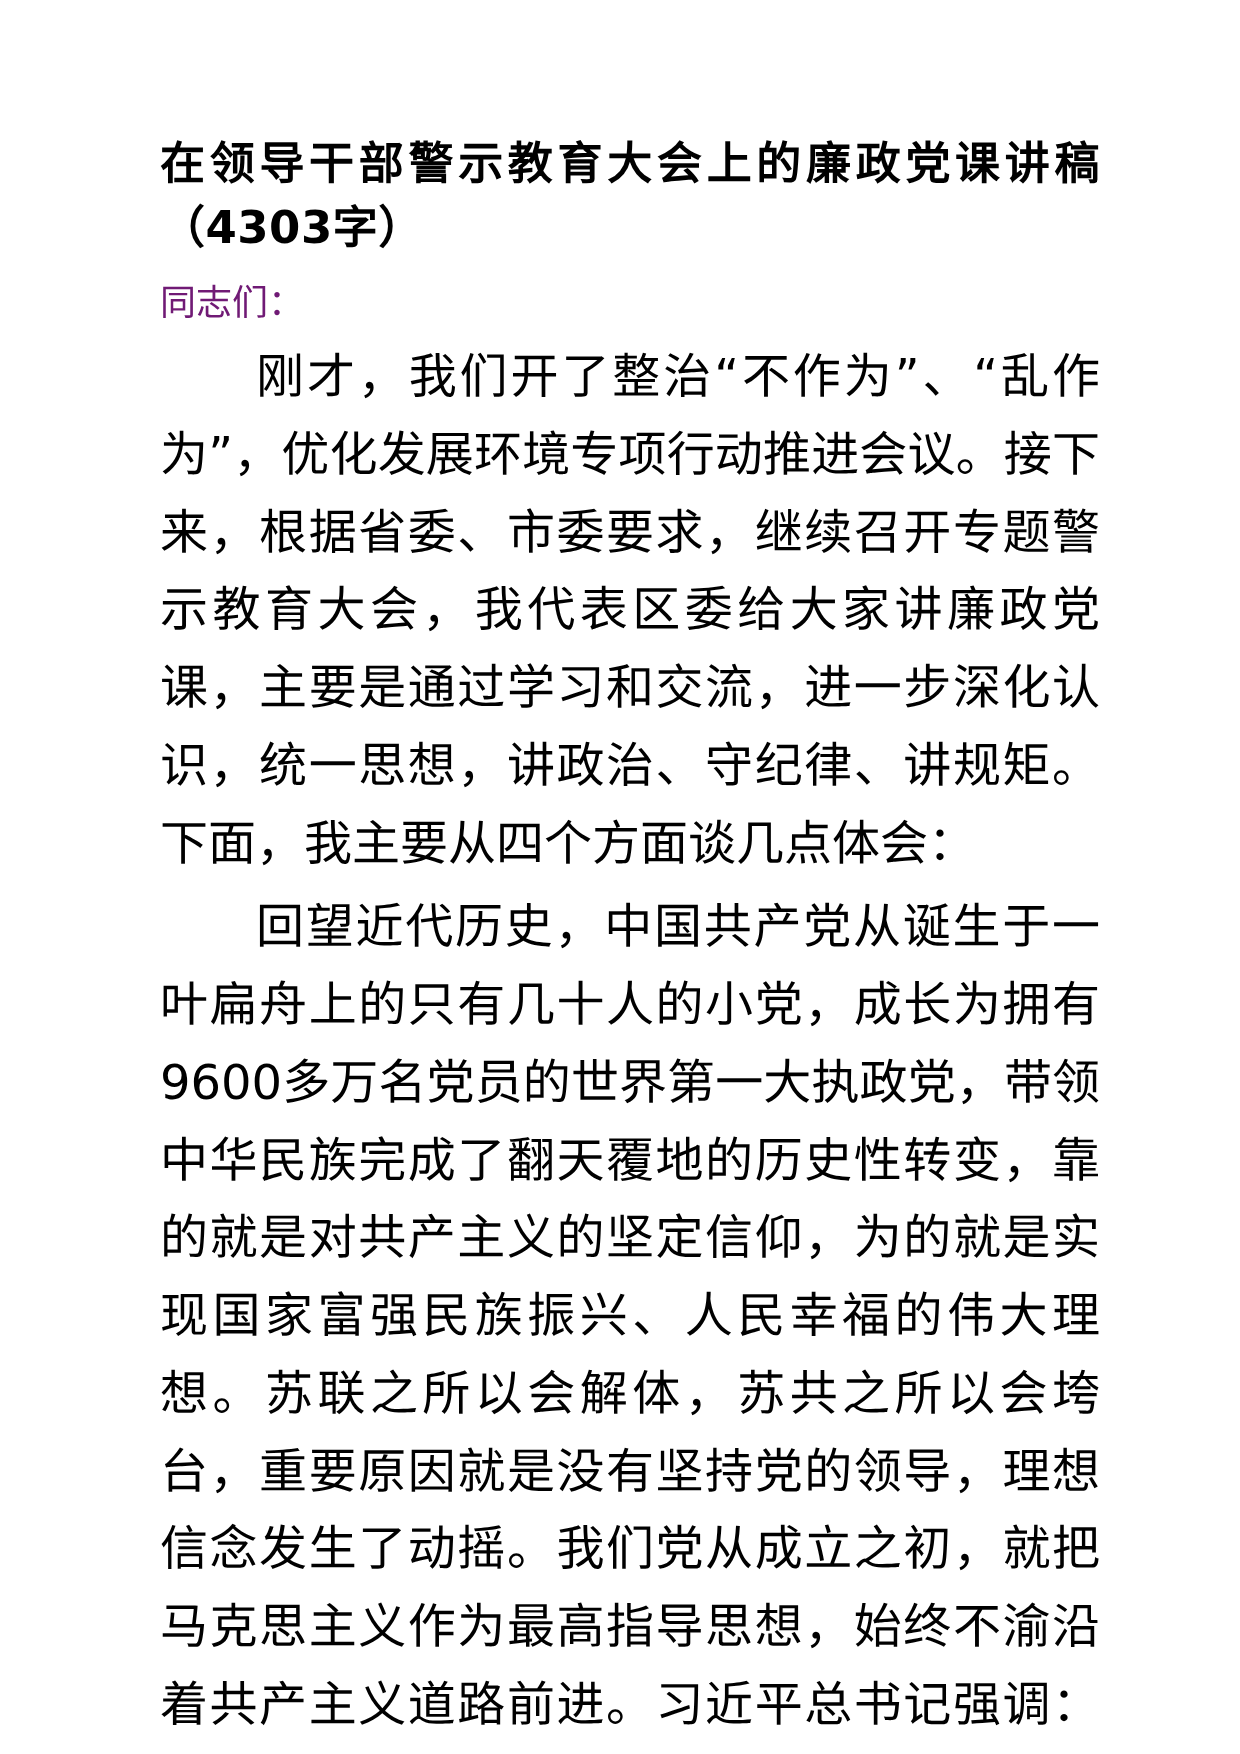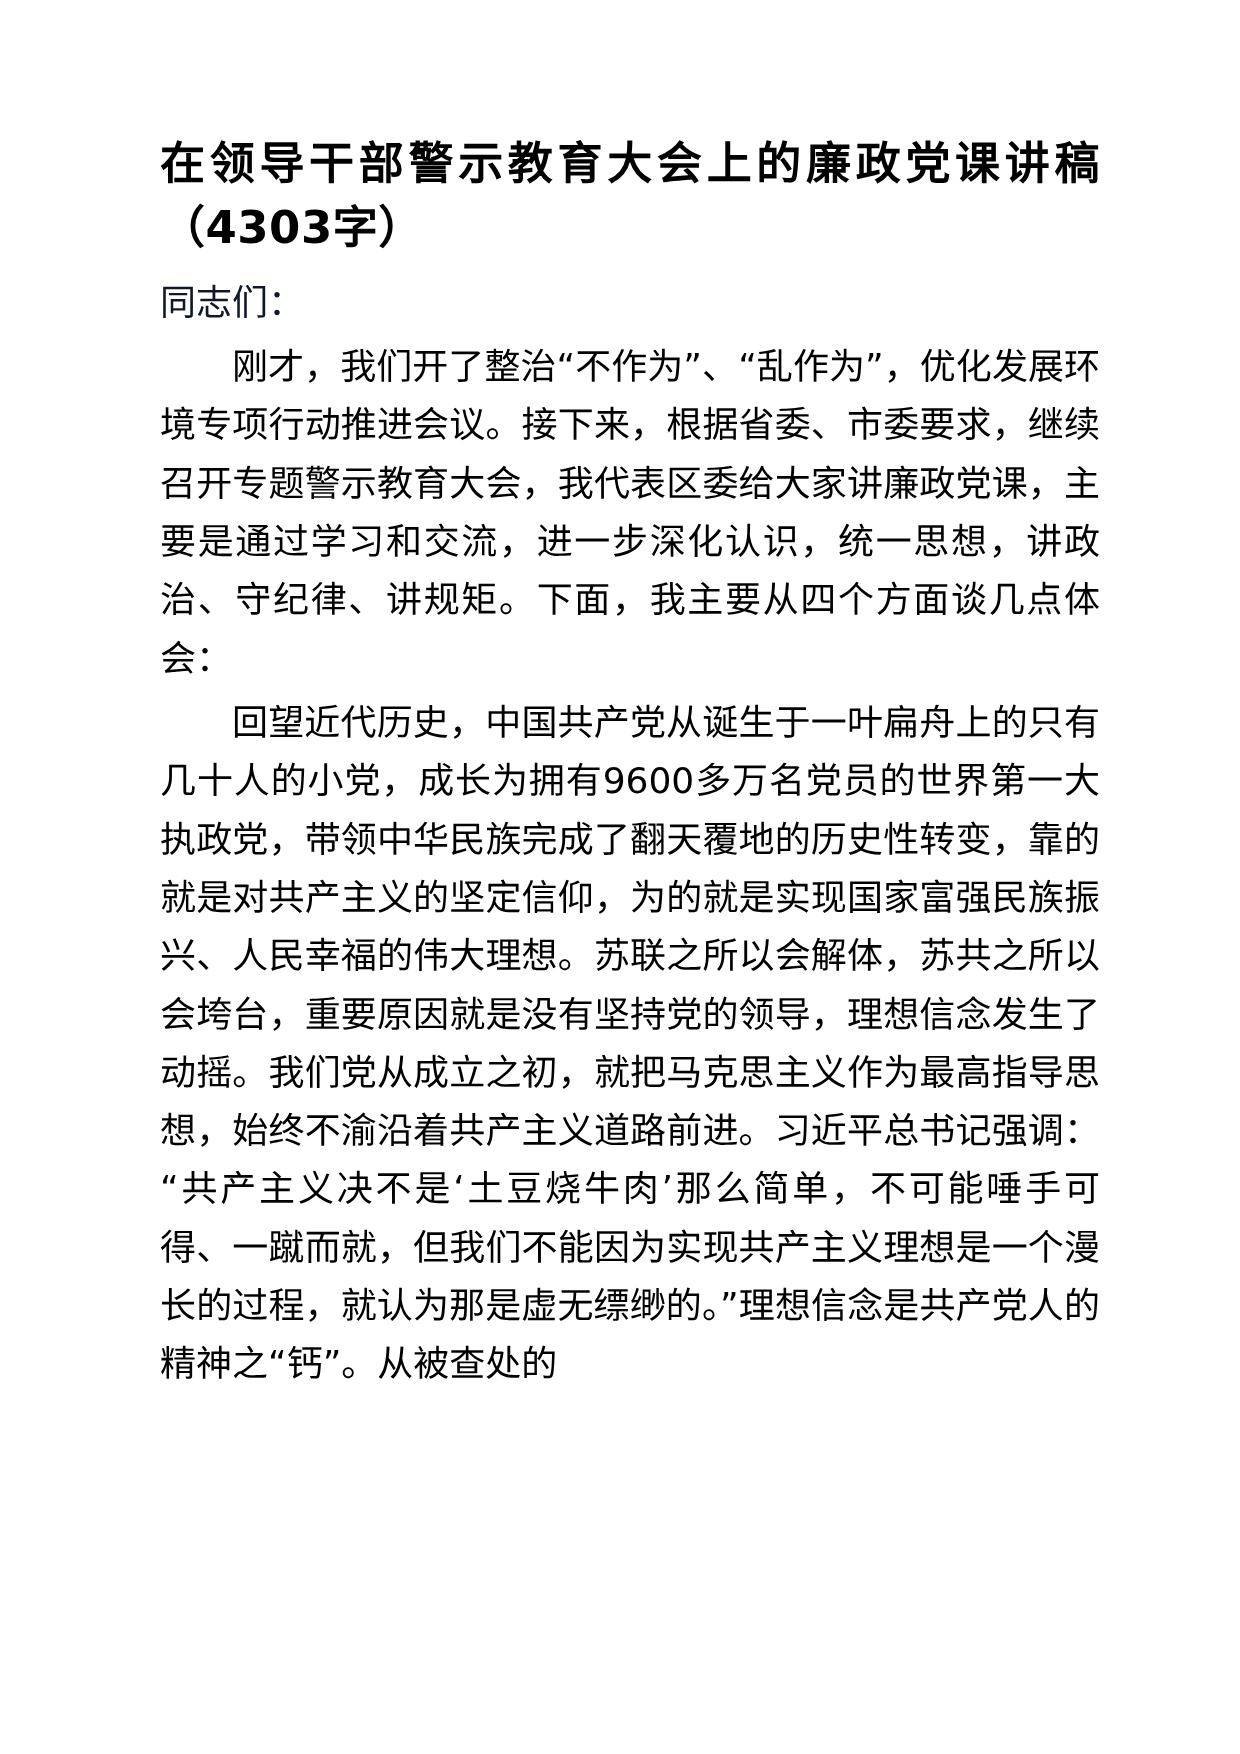--- a/index.html
+++ b/index.html
@@ -30,26 +30,26 @@
     line-height: 1.42;
     color: #000000;
     letter-spacing: 0.5px;
     margin: 0 0 14px 0;
     text-align: justify;
   }
   .salutation {
     font-family: "DejaVu Sans", "Liberation Sans", sans-serif;
     font-size: 36px;
     line-height: 1.62;
-    color: #0f172a;
+    color: #701a75;
     margin: 0 0 6px 0;
   }
   .para {
     font-family: "DejaVu Sans", "Liberation Sans", sans-serif;
-    font-size: 36px;
+    font-size: 48px;
     line-height: 1.62;
     color: #000000;
     margin: 0 0 6px 0;
     text-align: justify;
     text-justify: inter-ideograph;
     text-indent: 2em;
   }
   .para.heading {
     font-weight: bold;
   }

